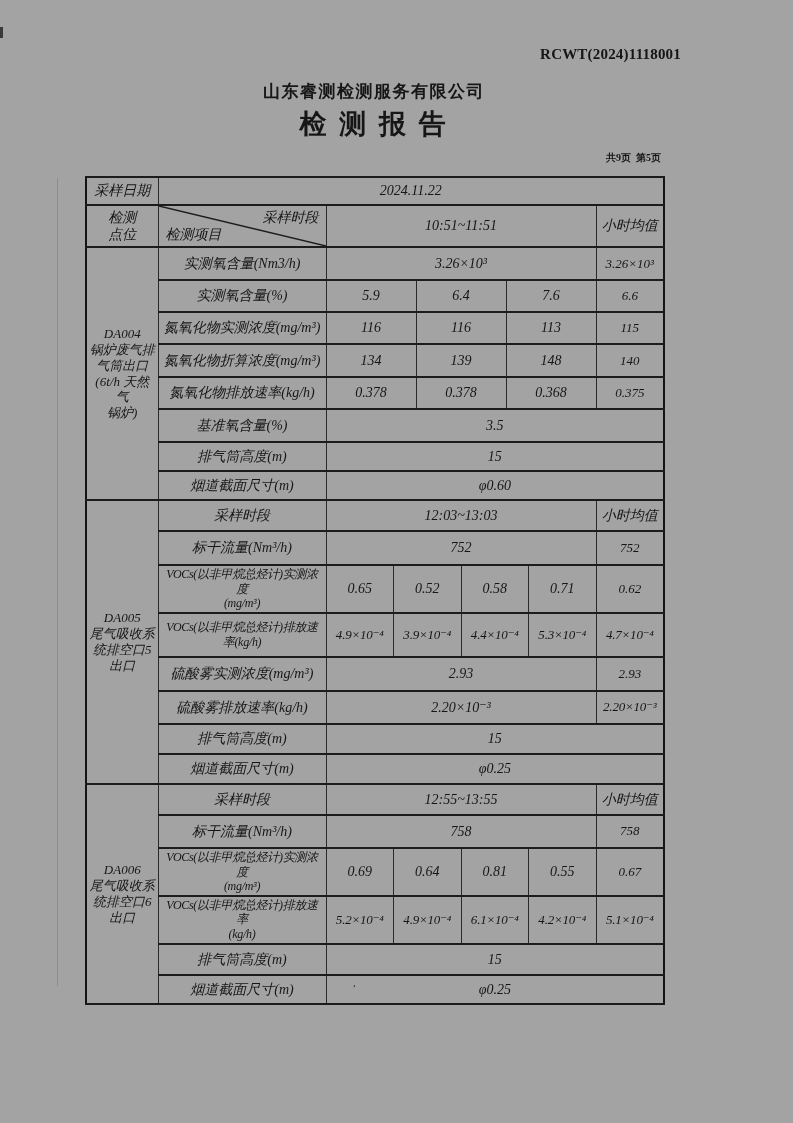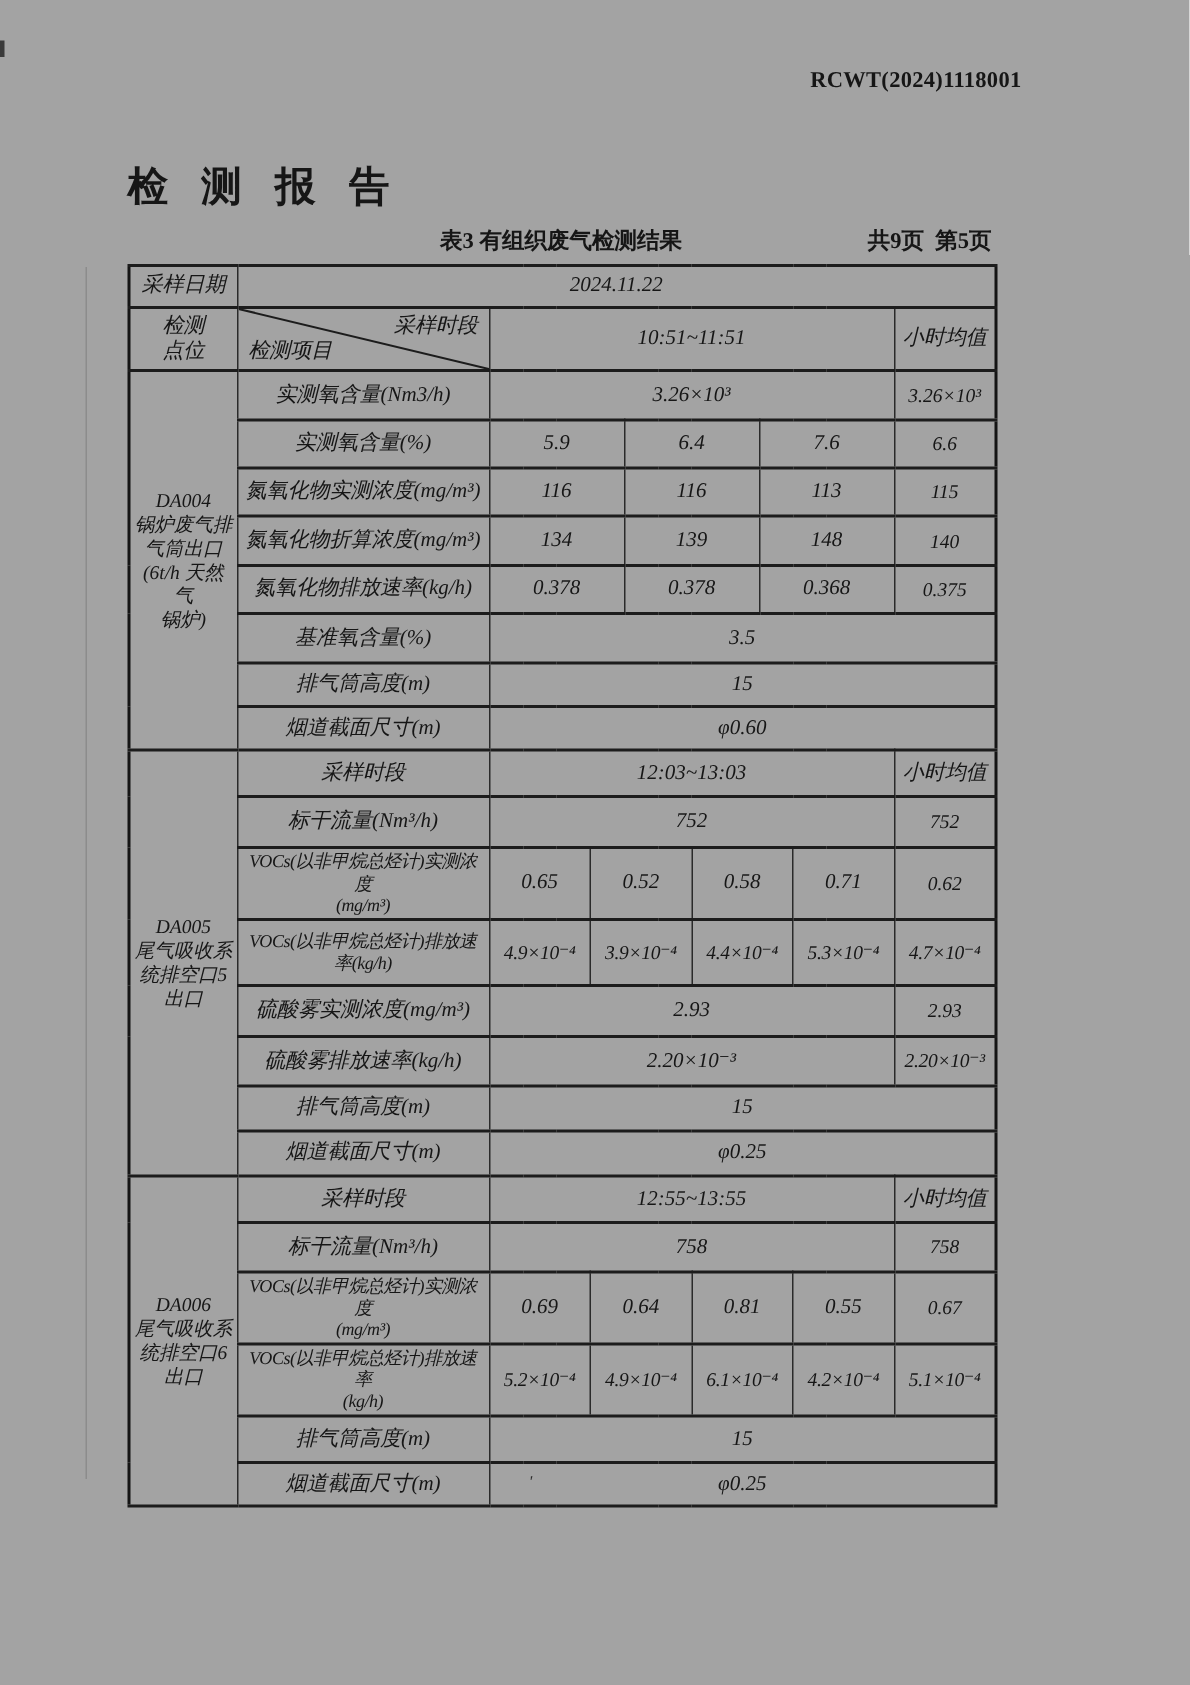--- a/index.html
+++ b/index.html
@@ -4,24 +4,24 @@
 <style>
   html,body { margin:0; padding:0; background:#ffffff; }
   .page {
     position:relative; width:793px; height:1123px;
     background:#a3a3a3; overflow:hidden;
     font-family:"Liberation Serif","DejaVu Serif",serif;
     color:#161616;
   }
   .report-no { position:absolute; top:46px; right:112px; font-size:15px; font-weight:bold; letter-spacing:0.2px; }
   .company   { position:absolute; top:80px; left:85px; width:578px; text-align:center; font-size:17px; font-weight:bold; letter-spacing:1.5px; }
-  .title     { position:absolute; top:106px; left:85px; width:578px; font-size:27px; font-weight:bold; letter-spacing:3px;font-family:Liberation Mono, monospace; }
+  .title     { position:absolute; top:106px; left:85px; width:578px; text-align:center; font-size:27px; font-weight:bold; letter-spacing:3px; }
   .caption-row { position:absolute; top:151px; left:85px; width:578px; height:22px; }
   .caption   { width:100%; text-align:center; font-size:15px; font-weight:bold; }
-  .pagination{ position:absolute; right:2px; top:0; font-size:15px; font-weight:bold; white-space:pre; }
+  .pagination{ position:absolute; right:2px; top:0; font-size:10px; font-weight:bold; white-space:pre; }
 
   .table-wrap { position:absolute; top:176px; left:85px;font-style:italic; }
   table { border-collapse:collapse; table-layout:fixed; width:578px; border:2px solid #141414; }
   col.cA { width:72px; } col.cB { width:168px; } col.cU { width:22.5px; } col.cE { width:68px; }
   td {
     border-left:1px solid #2a2a2a; border-right:1px solid #2a2a2a;
     border-top:2px solid #1c1c1c; border-bottom:2px solid #1c1c1c;
     text-align:center; vertical-align:middle;
     font-size:14px; line-height:1.22; padding:1px 2px; overflow:hidden;
   }
@@ -46,23 +46,23 @@
   .edge-mark { position:absolute; left:0; top:27px; width:3px; height:11px; background:#3a3a3a; }
 </style>
 </head>
 <body>
 
 <div class="page">
   <div class="edge-mark"></div>
   <div class="scan-line"></div>
 
   <div class="report-no">RCWT(2024)1118001</div>
+  <div class="company">山东睿测检测服务有限公司</div>
   <div class="title">检 测 报 告</div>
   <div class="caption-row">
-    <div class="caption">表3 有组织废气检测结果</div>
     <div class="pagination">共9页  第5页</div>
   </div>
 
   <div class="table-wrap">
     <table>
       <colgroup>
         <col class="cA">
           <col class="cB">
         <col class="cU">
           <col class="cU">

